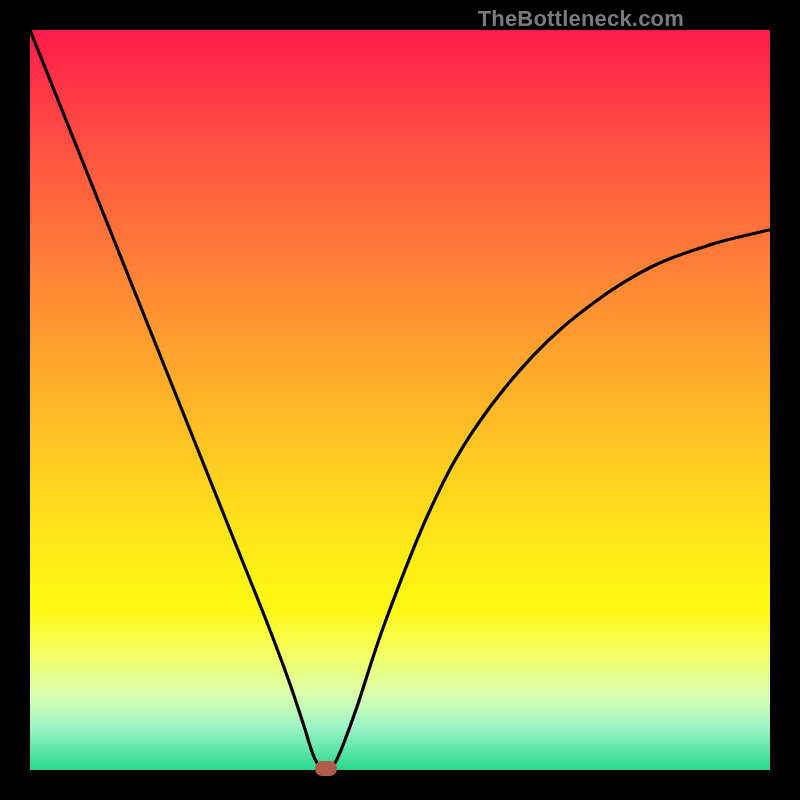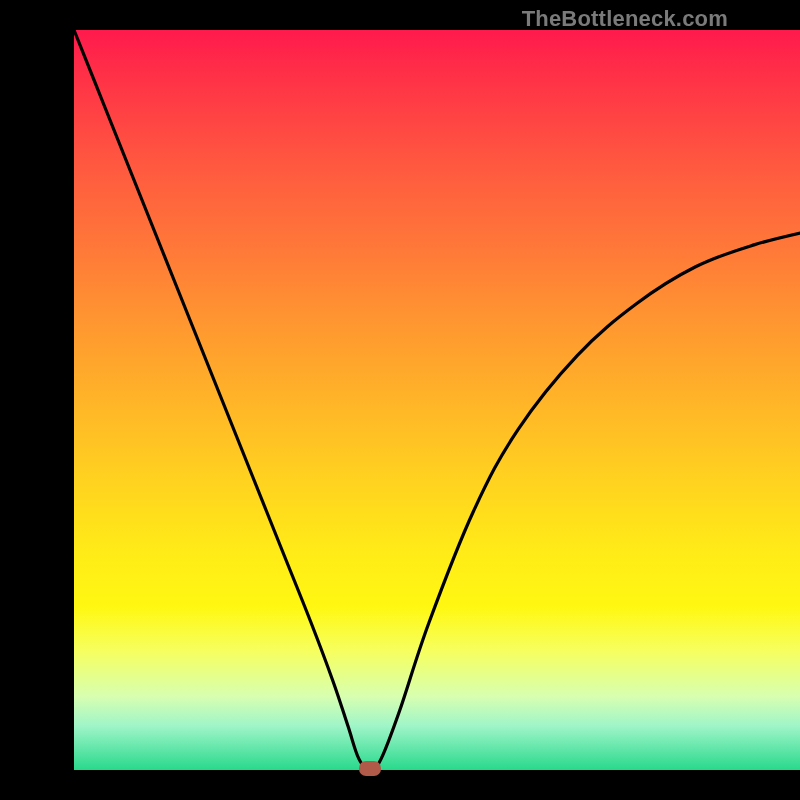--- a/index.html
+++ b/index.html
@@ -2,21 +2,20 @@
 <html><head>
 <meta charset="utf-8">
 <style>
   * { margin: 0; padding: 0; box-sizing: border-box; }
   html, body { width: 800px; height: 800px; overflow: hidden; background: #000; }
   .canvas {
     position: relative;
     width: 696px;
     height: 800px;
     background: #000;
-    margin-left: 44px;
   }
   .plot-area {
     position: absolute;
     left: 30px;
     top: 30px;
     width: 740px;
     height: 740px;
     background: linear-gradient(to bottom,
       #ff1a4d 0%,
       #ff3047 6%,

